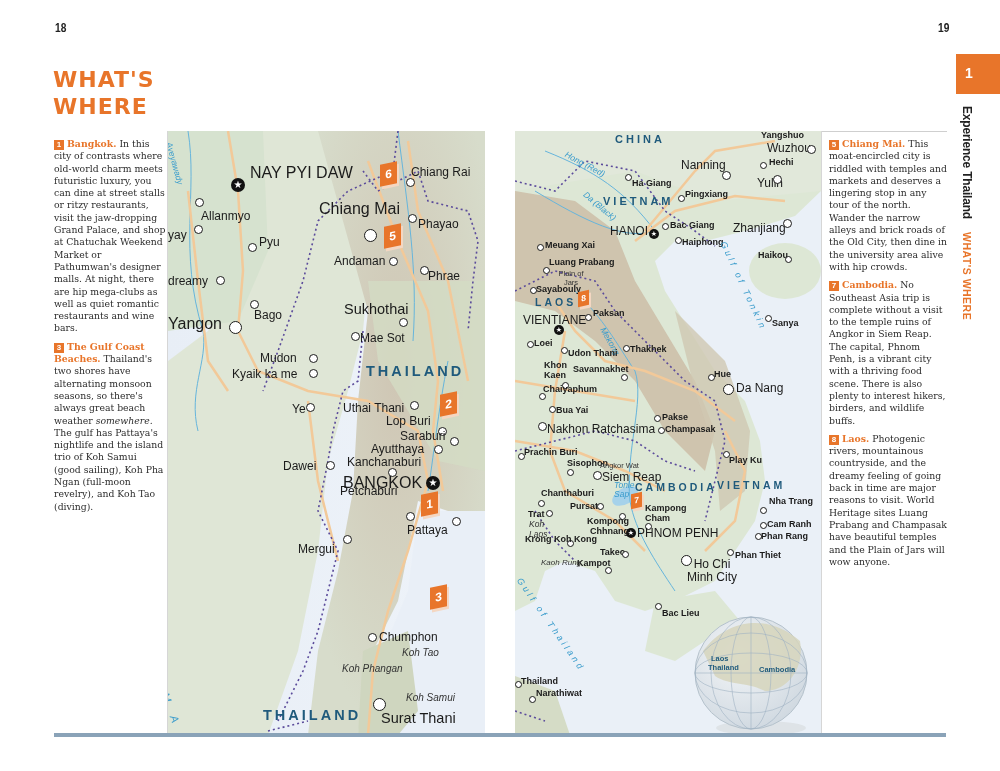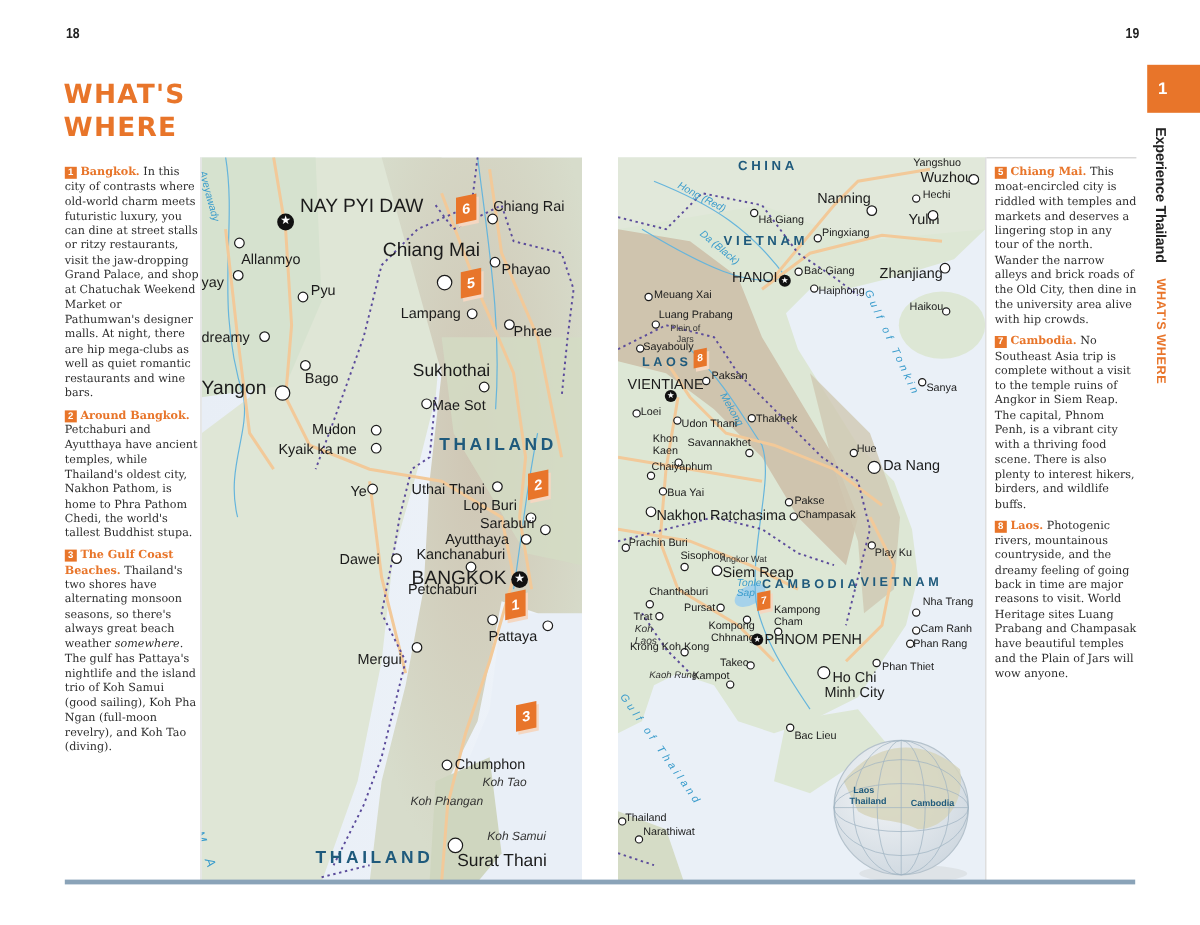--- a/index.html
+++ b/index.html
@@ -29,21 +29,21 @@
   .side-label .sect { color: #e8752a; font-size: 10.5px; margin-top: 10px; letter-spacing: 0.5px; }
 
   .map { position: absolute; top: 131px; height: 604px; overflow: hidden; }
   .map.left { left: 168px; width: 317px; }
   .map.right { left: 515px; width: 306px; }
   .map svg { position: absolute; left: 0; top: 0; }
 
   .bottom-rule { position: absolute; left: 54px; top: 733px; width: 892px; height: 4px; background: #8aa3b8; }
 
   .lbl { position: absolute; font-family: "Liberation Sans", sans-serif; color: #1b1b1b; white-space: nowrap; }
-  .lbl.s { font-size: 9px; }
+  .lbl.s { font-size: 9px; font-weight: bold; }
   .lbl.m { font-size: 12px; }
   .lbl.l { font-size: 14.5px; }
   .lbl.xl { font-size: 16px; }
   .lbl.country { font-weight: bold; color: #1f5a7c; letter-spacing: 3px; }
   .lbl.water { font-style: italic; color: #3a9ccc; font-size: 8.5px; }
   .lbl.island { font-style: italic; color: #333; font-size: 10px; }
   .lbl.tiny { font-size: 7.5px; color: #333; }
 
   .dot { position: absolute; width: 9px; height: 9px; border: 1.5px solid #1b1b1b; border-radius: 50%; background: #fff; }
   .dot.big { width: 13px; height: 13px; border-width: 1.8px; }
@@ -67,21 +67,20 @@
 </div>
 
 <div class="chapter-tab">1</div>
 <div class="side-label">
   <span class="chap">Experience Thailand</span>
   <span class="sect">WHAT'S WHERE</span>
 </div>
 
 <div class="col left">
   <p><span class="badge">1</span><span class="entry-title">Bangkok.</span><span> In this city of contrasts where old-world charm meets futuristic luxury, you can dine at street stalls or ritzy restaurants, visit the jaw-dropping Grand Palace, and shop at Chatuchak Weekend Market or Pathumwan's designer malls. At night, there are hip mega-clubs as well as quiet romantic restaurants and wine bars.</span></p>
-  <p><span class="badge">2</span><span class="entry-title">Around Bangkok.</span><span> Petchaburi and Ayutthaya have ancient temples, while Thailand's oldest city, Nakhon Pathom, is home to Phra Pathom Chedi, the world's tallest Buddhist stupa.</span></p>
   <p><span class="badge">3</span><span class="entry-title">The Gulf Coast Beaches.</span><span> Thailand's two shores have alternating monsoon seasons, so there's always great beach weather </span><em>somewhere</em><span>. The gulf has Pattaya's nightlife and the island trio of Koh Samui (good sailing), Koh Pha Ngan (full-moon revelry), and Koh Tao (diving).</span></p>
 </div>
 
 <div class="top-rule-right"></div>
 <div class="col right">
   <p><span class="badge">5</span><span class="entry-title">Chiang Mai.</span><span> This moat-encircled city is riddled with temples and markets and deserves a lingering stop in any tour of the north. Wander the narrow alleys and brick roads of the Old City, then dine in the university area alive with hip crowds.</span></p>
   <p><span class="badge">7</span><span class="entry-title">Cambodia.</span><span> No Southeast Asia trip is complete without a visit to the temple ruins of Angkor in Siem Reap. The capital, Phnom Penh, is a vibrant city with a thriving food scene. There is also plenty to interest hikers, birders, and wildlife buffs.</span></p>
   <p><span class="badge">8</span><span class="entry-title">Laos.</span><span> Photogenic rivers, mountainous countryside, and the dreamy feeling of going back in time are major reasons to visit. World Heritage sites Luang Prabang and Champasak have beautiful temples and the Plain of Jars will wow anyone.</span></p>
 </div>
 
@@ -145,21 +144,21 @@
   <div class="dot" style="left:238px;top:47px"></div>
   <div class="lbl m" style="left:243px;top:34px">Chiang Rai</div>
 
   <div class="lbl xl" style="left:151px;top:68px;line-height:20px;text-align:center;width:55px">Chiang Mai</div>
   <div class="dot big" style="left:196px;top:98px"></div>
   <div class="marker" style="left:216px;top:94px">
       <div class="cover">5</div>
     </div>
   <div class="dot" style="left:240px;top:83px"></div>
   <div class="lbl m" style="left:250px;top:86px">Phayao</div>
-  <div class="lbl m" style="left:166px;top:123px">Lampang</div>
+  <div class="lbl m" style="left:166px;top:123px">Andaman</div>
   <div class="dot" style="left:221px;top:126px"></div>
   <div class="dot" style="left:252px;top:135px"></div>
   <div class="lbl m" style="left:260px;top:138px">Phrae</div>
   <div class="lbl l" style="left:176px;top:170px">Sukhothai</div>
   <div class="dot" style="left:231px;top:187px"></div>
 
   <div class="dot" style="left:27px;top:67px"></div>
   <div class="lbl m" style="left:33px;top:78px">Allanmyo</div>
   <div class="lbl m" style="left:0px;top:97px">yay</div>
   <div class="dot" style="left:26px;top:94px"></div>

